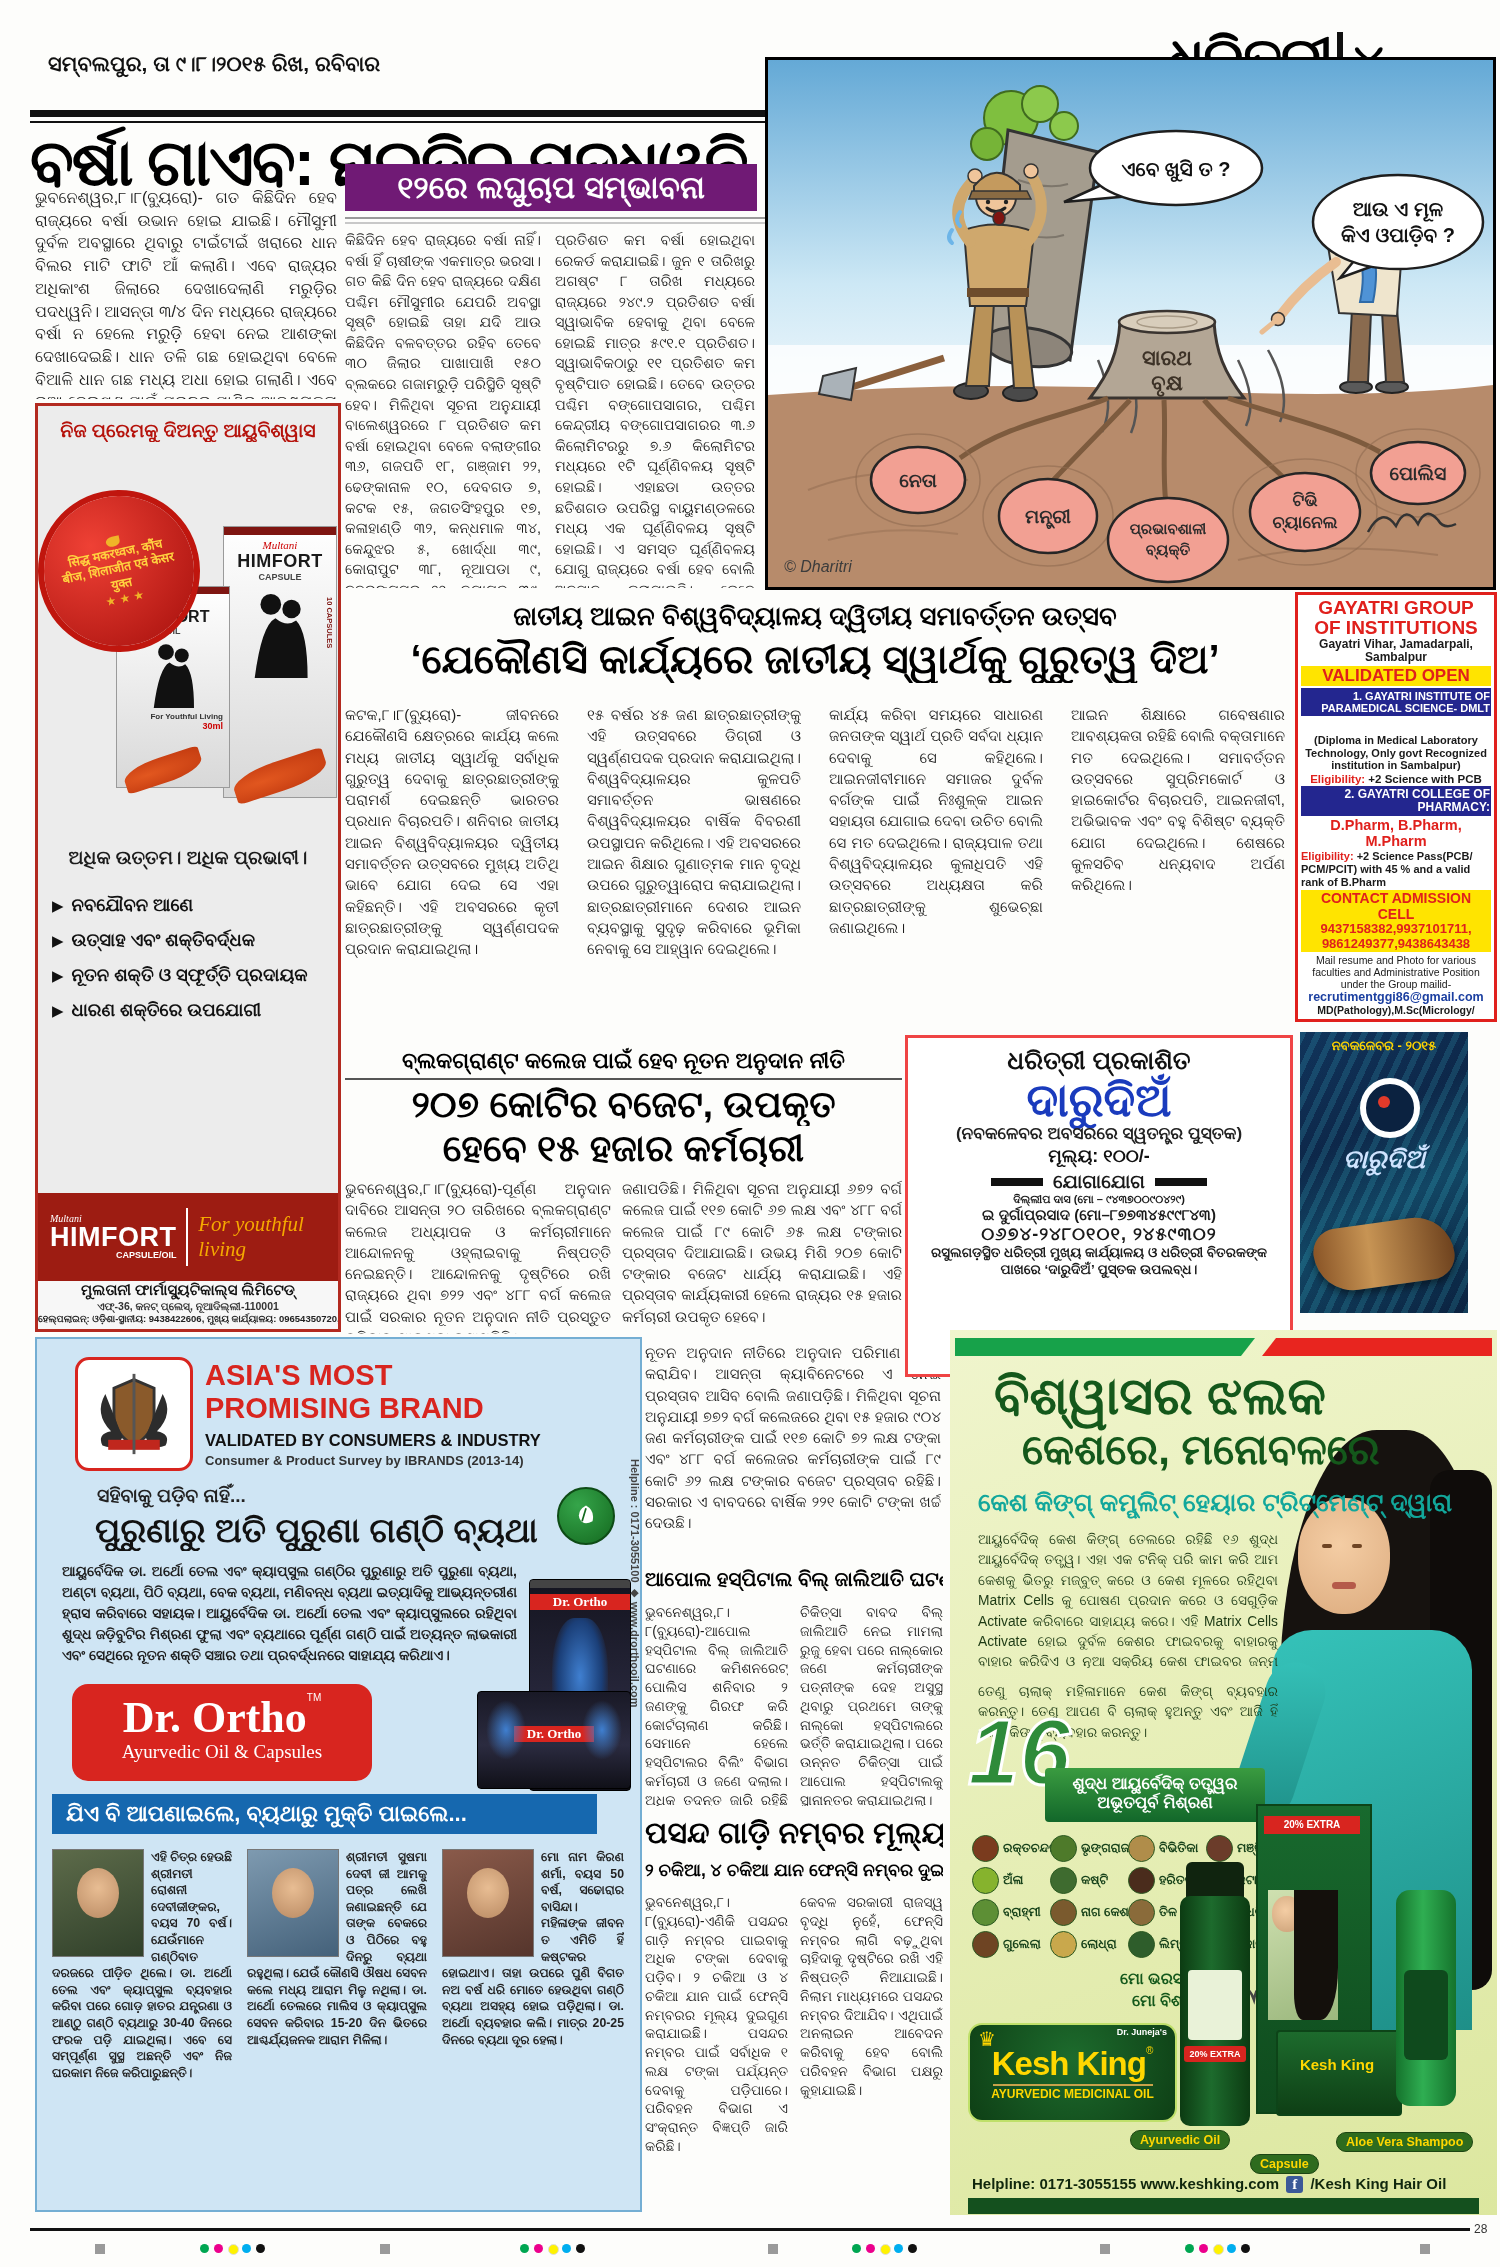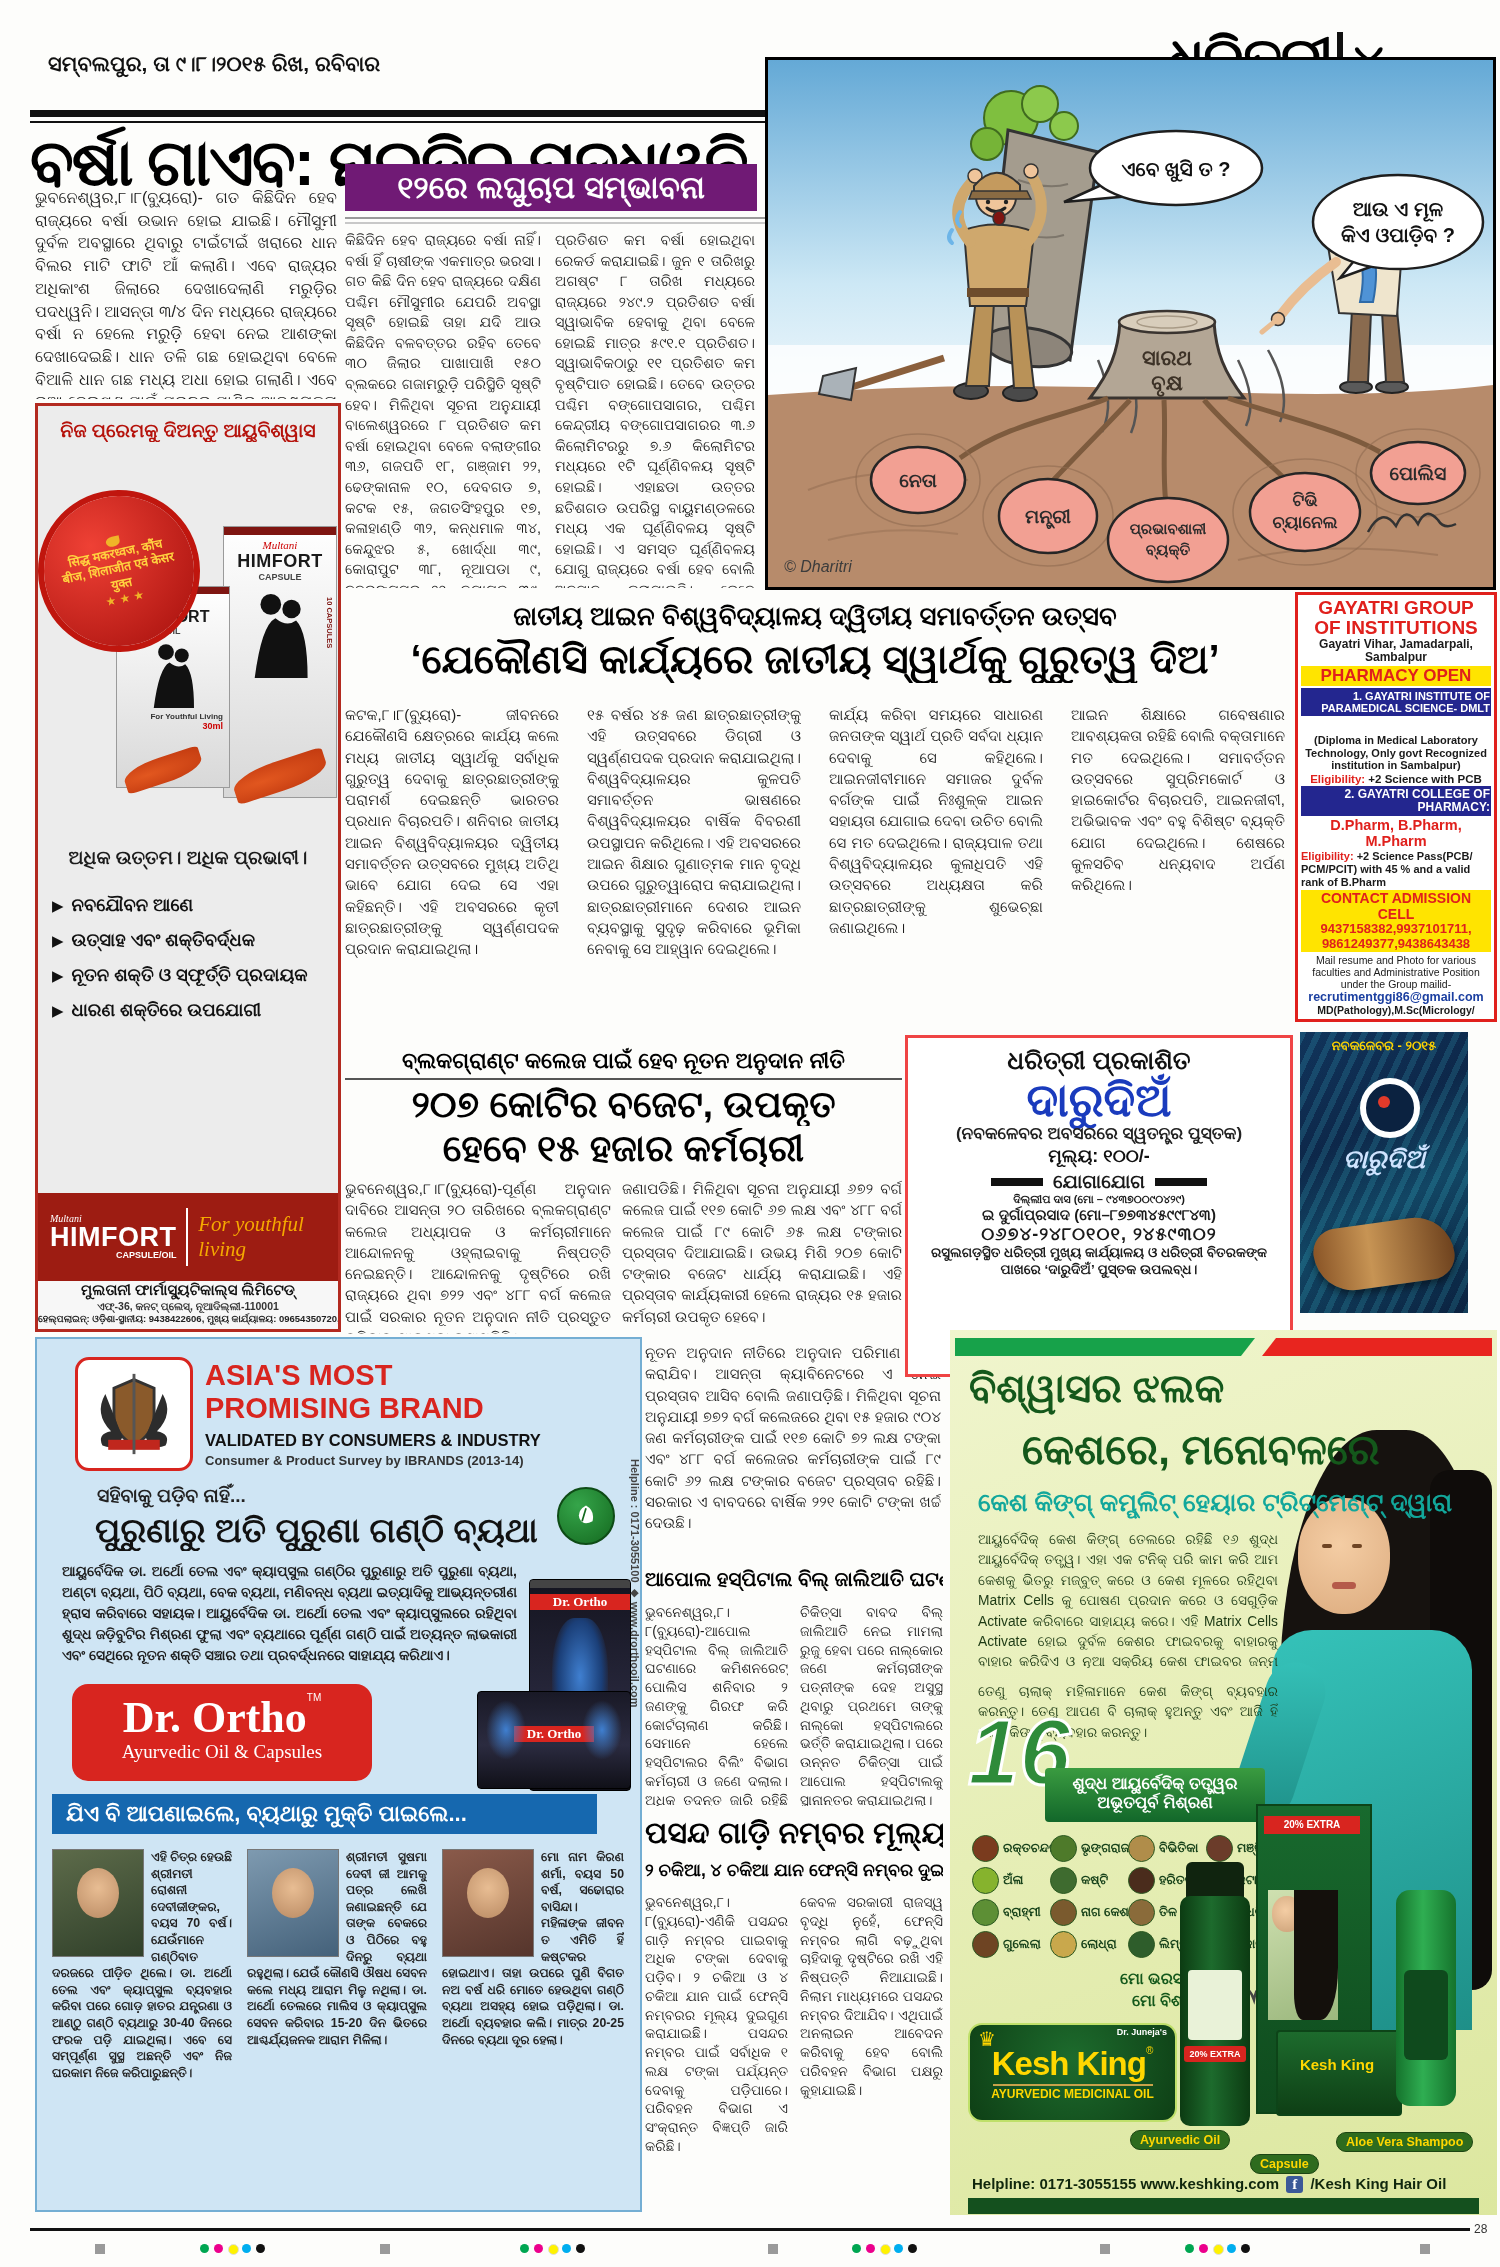--- a/index.html
+++ b/index.html
@@ -191,21 +191,21 @@
 <div class="a hl ctr nw" style="left:345px;top:637px;width:940px;font-size:40px;overflow:hidden;">‘ଯେକୌଣସି କାର୍ଯ୍ୟରେ ଜାତୀୟ ସ୍ୱାର୍ଥକୁ ଗୁରୁତ୍ୱ ଦିଅ’</div>
 <div class="a news" style="left:345px;top:704px;width:214px;height:332px;font-size:15px;">କଟକ,୮।୮(ବ୍ୟୁରୋ)- ଜୀବନରେ ଯେକୌଣସି କ୍ଷେତ୍ରରେ କାର୍ଯ୍ୟ କଲେ ମଧ୍ୟ ଜାତୀୟ ସ୍ୱାର୍ଥକୁ ସର୍ବାଧିକ ଗୁରୁତ୍ୱ ଦେବାକୁ ଛାତ୍ରଛାତ୍ରୀଙ୍କୁ ପରାମର୍ଶ ଦେଇଛନ୍ତି ଭାରତର ପ୍ରଧାନ ବିଚାରପତି। ଶନିବାର ଜାତୀୟ ଆଇନ ବିଶ୍ୱବିଦ୍ୟାଳୟର ଦ୍ୱିତୀୟ ସମାବର୍ତ୍ତନ ଉତ୍ସବରେ ମୁଖ୍ୟ ଅତିଥି ଭାବେ ଯୋଗ ଦେଇ ସେ ଏହା କହିଛନ୍ତି। ଏହି ଅବସରରେ କୃତୀ ଛାତ୍ରଛାତ୍ରୀଙ୍କୁ ସ୍ୱର୍ଣ୍ଣପଦକ ପ୍ରଦାନ କରାଯାଇଥିଲା।</div>
 <div class="a news" style="left:587px;top:704px;width:214px;height:332px;font-size:15px;">୧୫ ବର୍ଷର ୪୫ ଜଣ ଛାତ୍ରଛାତ୍ରୀଙ୍କୁ ଏହି ଉତ୍ସବରେ ଡିଗ୍ରୀ ଓ ସ୍ୱର୍ଣ୍ଣପଦକ ପ୍ରଦାନ କରାଯାଇଥିଲା। ବିଶ୍ୱବିଦ୍ୟାଳୟର କୁଳପତି ସମାବର୍ତ୍ତନ ଭାଷଣରେ ବିଶ୍ୱବିଦ୍ୟାଳୟର ବାର୍ଷିକ ବିବରଣୀ ଉପସ୍ଥାପନ କରିଥିଲେ। ଏହି ଅବସରରେ ଆଇନ ଶିକ୍ଷାର ଗୁଣାତ୍ମକ ମାନ ବୃଦ୍ଧି ଉପରେ ଗୁରୁତ୍ୱାରୋପ କରାଯାଇଥିଲା। ଛାତ୍ରଛାତ୍ରୀମାନେ ଦେଶର ଆଇନ ବ୍ୟବସ୍ଥାକୁ ସୁଦୃଢ଼ କରିବାରେ ଭୂମିକା ନେବାକୁ ସେ ଆହ୍ୱାନ ଦେଇଥିଲେ।</div>
 <div class="a news" style="left:829px;top:704px;width:214px;height:332px;font-size:15px;">କାର୍ଯ୍ୟ କରିବା ସମୟରେ ସାଧାରଣ ଜନତାଙ୍କ ସ୍ୱାର୍ଥ ପ୍ରତି ସର୍ବଦା ଧ୍ୟାନ ଦେବାକୁ ସେ କହିଥିଲେ। ଆଇନଜୀବୀମାନେ ସମାଜର ଦୁର୍ବଳ ବର୍ଗଙ୍କ ପାଇଁ ନିଃଶୁଳ୍କ ଆଇନ ସହାୟତା ଯୋଗାଇ ଦେବା ଉଚିତ ବୋଲି ସେ ମତ ଦେଇଥିଲେ। ରାଜ୍ୟପାଳ ତଥା ବିଶ୍ୱବିଦ୍ୟାଳୟର କୁଳାଧିପତି ଏହି ଉତ୍ସବରେ ଅଧ୍ୟକ୍ଷତା କରି ଛାତ୍ରଛାତ୍ରୀଙ୍କୁ ଶୁଭେଚ୍ଛା ଜଣାଇଥିଲେ।</div>
 <div class="a news" style="left:1071px;top:704px;width:214px;height:332px;font-size:15px;">ଆଇନ ଶିକ୍ଷାରେ ଗବେଷଣାର ଆବଶ୍ୟକତା ରହିଛି ବୋଲି ବକ୍ତାମାନେ ମତ ଦେଇଥିଲେ। ସମାବର୍ତ୍ତନ ଉତ୍ସବରେ ସୁପ୍ରିମକୋର୍ଟ ଓ ହାଇକୋର୍ଟର ବିଚାରପତି, ଆଇନଜୀବୀ, ଅଭିଭାବକ ଏବଂ ବହୁ ବିଶିଷ୍ଟ ବ୍ୟକ୍ତି ଯୋଗ ଦେଇଥିଲେ। ଶେଷରେ କୁଳସଚିବ ଧନ୍ୟବାଦ ଅର୍ପଣ କରିଥିଲେ।</div>
 
 <div class="a" style="left:1295px;top:592px;width:202px;height:430px;border:3px solid #e0201c;box-sizing:border-box;background:#fff;padding:3px;overflow:hidden;">
   <div class="gy-red" style="font-size:19px;line-height:1.05;">GAYATRI GROUP</div>
   <div class="gy-red" style="font-size:19px;line-height:1.05;">OF INSTITUTIONS</div>
   <div class="ctr" style="font-size:12px;font-weight:bold;line-height:1.1;">Gayatri Vihar, Jamadarpali, Sambalpur</div>
-  <div class="gy-yel" style="font-size:17px;margin:2px 0;">PHARMACY OPEN</div>
+  <div class="gy-yel" style="font-size:17px;margin:2px 0;">VALIDATED OPEN</div>
   <div class="gy-blue" style="font-size:11px;">1. GAYATRI INSTITUTE OF PARAMEDICAL SCIENCE- DMLT</div>
   <div class="ctr" style="font-size:11px;font-weight:bold;line-height:1.15;margin-top:18px;">(Diploma in Medical Laboratory Technology, Only govt Recognized institution in Sambalpur)</div>
   <div class="ctr" style="font-size:11.5px;margin:1px 0;">
     <span style="color:#e0201c;font-weight:bold;">Eligibility:</span>
     <span style="font-weight:bold;">+2 Science with PCB</span>
   </div>
   <div class="gy-blue" style="font-size:12px;">2. GAYATRI COLLEGE OF PHARMACY:</div>
   <div class="gy-red" style="font-size:14.5px;margin:1px 0;">D.Pharm, B.Pharm, M.Pharm</div>
   <div style="font-size:11px;line-height:1.15;">
     <span style="color:#e0201c;font-weight:bold;">Eligibility:</span>
@@ -403,21 +403,21 @@
     <div class="a" style="left:330px;top:100px;width:210px;height:560px;background:#16120f;border-radius:46% 40% 20% 20%;"></div>
     <div class="a" style="left:480px;top:140px;width:62px;height:520px;background:#0f0c0a;border-radius:20px;"></div>
     <div class="a" style="left:348px;top:168px;width:92px;height:116px;background:radial-gradient(circle at 45% 40%,#f4cda4,#dcab7e);border-radius:48%;"></div>
     <div class="a" style="left:372px;top:214px;width:10px;height:4px;background:#6e4423;border-radius:2px;"></div>
     <div class="a" style="left:402px;top:214px;width:10px;height:4px;background:#6e4423;border-radius:2px;"></div>
     <div class="a" style="left:382px;top:252px;width:24px;height:7px;background:#b55a4a;border-radius:4px;"></div>
     <div class="a" style="left:322px;top:300px;width:200px;height:400px;background:linear-gradient(160deg,#35c2b9,#1e8f88);border-radius:40px 40px 0 0;"></div>
     <div class="a" style="left:300px;top:330px;width:60px;height:160px;background:linear-gradient(160deg,#35c2b9,#1e8f88);border-radius:30px;transform:rotate(18deg);"></div>
   </div>
 
-  <div class="a nw" style="left:19px;top:36px;font-size:40px;font-weight:bold;color:#14581b;">ବିଶ୍ୱାସର ଝଲକ</div>
+  <div class="a nw" style="left:44px;top:36px;font-size:52px;font-weight:bold;color:#14581b;">ବିଶ୍ୱାସର ଝଲକ</div>
   <div class="a nw" style="left:72px;top:96px;font-size:42px;font-weight:bold;color:#14581b;">କେଶରେ, ମନୋବଳରେ</div>
   <div class="a nw" style="left:28px;top:158px;font-size:25px;font-weight:bold;color:#12a79b;">କେଶ କିଙ୍ଗ୍ କମ୍ପ୍ଲିଟ୍ ହେୟାର ଟ୍ରିଟ୍‌ମେଣ୍ଟ୍ ଦ୍ୱାରା</div>
   <div class="a news" style="left:28px;top:200px;width:300px;height:138px;font-size:13.8px;color:#1d3a14;line-height:1.48;">ଆୟୁର୍ବେଦିକ୍ କେଶ କିଙ୍ଗ୍ ତେଲରେ ରହିଛି ୧୬ ଶୁଦ୍ଧ ଆୟୁର୍ବେଦିକ୍ ତତ୍ତ୍ୱ। ଏହା ଏକ ଟନିକ୍ ପରି କାମ କରି ଆମ କେଶକୁ ଭିତରୁ ମଜ୍‌ବୁତ୍ କରେ ଓ କେଶ ମୂଳରେ ରହିଥିବା Matrix Cells କୁ ପୋଷଣ ପ୍ରଦାନ କରେ ଓ ସେଗୁଡ଼ିକ Activate କରିବାରେ ସାହାଯ୍ୟ କରେ। ଏହି Matrix Cells Activate ହୋଇ ଦୁର୍ବଳ କେଶର ଫାଇବରକୁ ବାହାରକୁ ବାହାର କରିଦିଏ ଓ ନୂଆ ସକ୍ରିୟ କେଶ ଫାଇବର ଜନ୍ମ ନେବାରେ ସାହାଯ୍ୟ କରେ। ଏହା ଦ୍ୱାରା ଆମ କେଶର ମୂଳ ମଜବୁତ୍ ହୁଏ, କେଶ ଲମ୍ବା, ଘନ ଓ ସୁସ୍ଥ ହୁଏ।</div>
   <div class="a news" style="left:28px;top:352px;width:300px;height:62px;font-size:13.8px;color:#1d3a14;line-height:1.48;">ତେଣୁ ଚାଲାକ୍ ମହିଳାମାନେ କେଶ କିଙ୍ଗ୍ ବ୍ୟବହାର କରନ୍ତୁ। ତେଣୁ ଆପଣ ବି ଚାଲାକ୍ ହୁଅନ୍ତୁ ଏବଂ ଆଜି ହିଁ କେଶ କିଙ୍ଗ୍ ବ୍ୟବହାର କରନ୍ତୁ।</div>
 
   <div class="a" style="left:18px;top:376px;font-size:92px;font-weight:bold;font-style:italic;color:#2e8b3a;-webkit-text-stroke:3px #ffffff;line-height:1;">16</div>
   <div class="a" style="left:95px;top:438px;width:220px;height:54px;background:linear-gradient(180deg,#3a9b40,#12672a);border-radius:4px;color:#fff;text-align:center;">
     <div style="font-size:16.5px;font-weight:bold;margin-top:6px;">ଶୁଦ୍ଧ ଆୟୁର୍ବେଦିକ୍ ତତ୍ତ୍ୱର</div>
     <div style="font-size:16.5px;font-weight:bold;">ଅଭୂତପୂର୍ବ ମିଶ୍ରଣ</div>
   </div>

